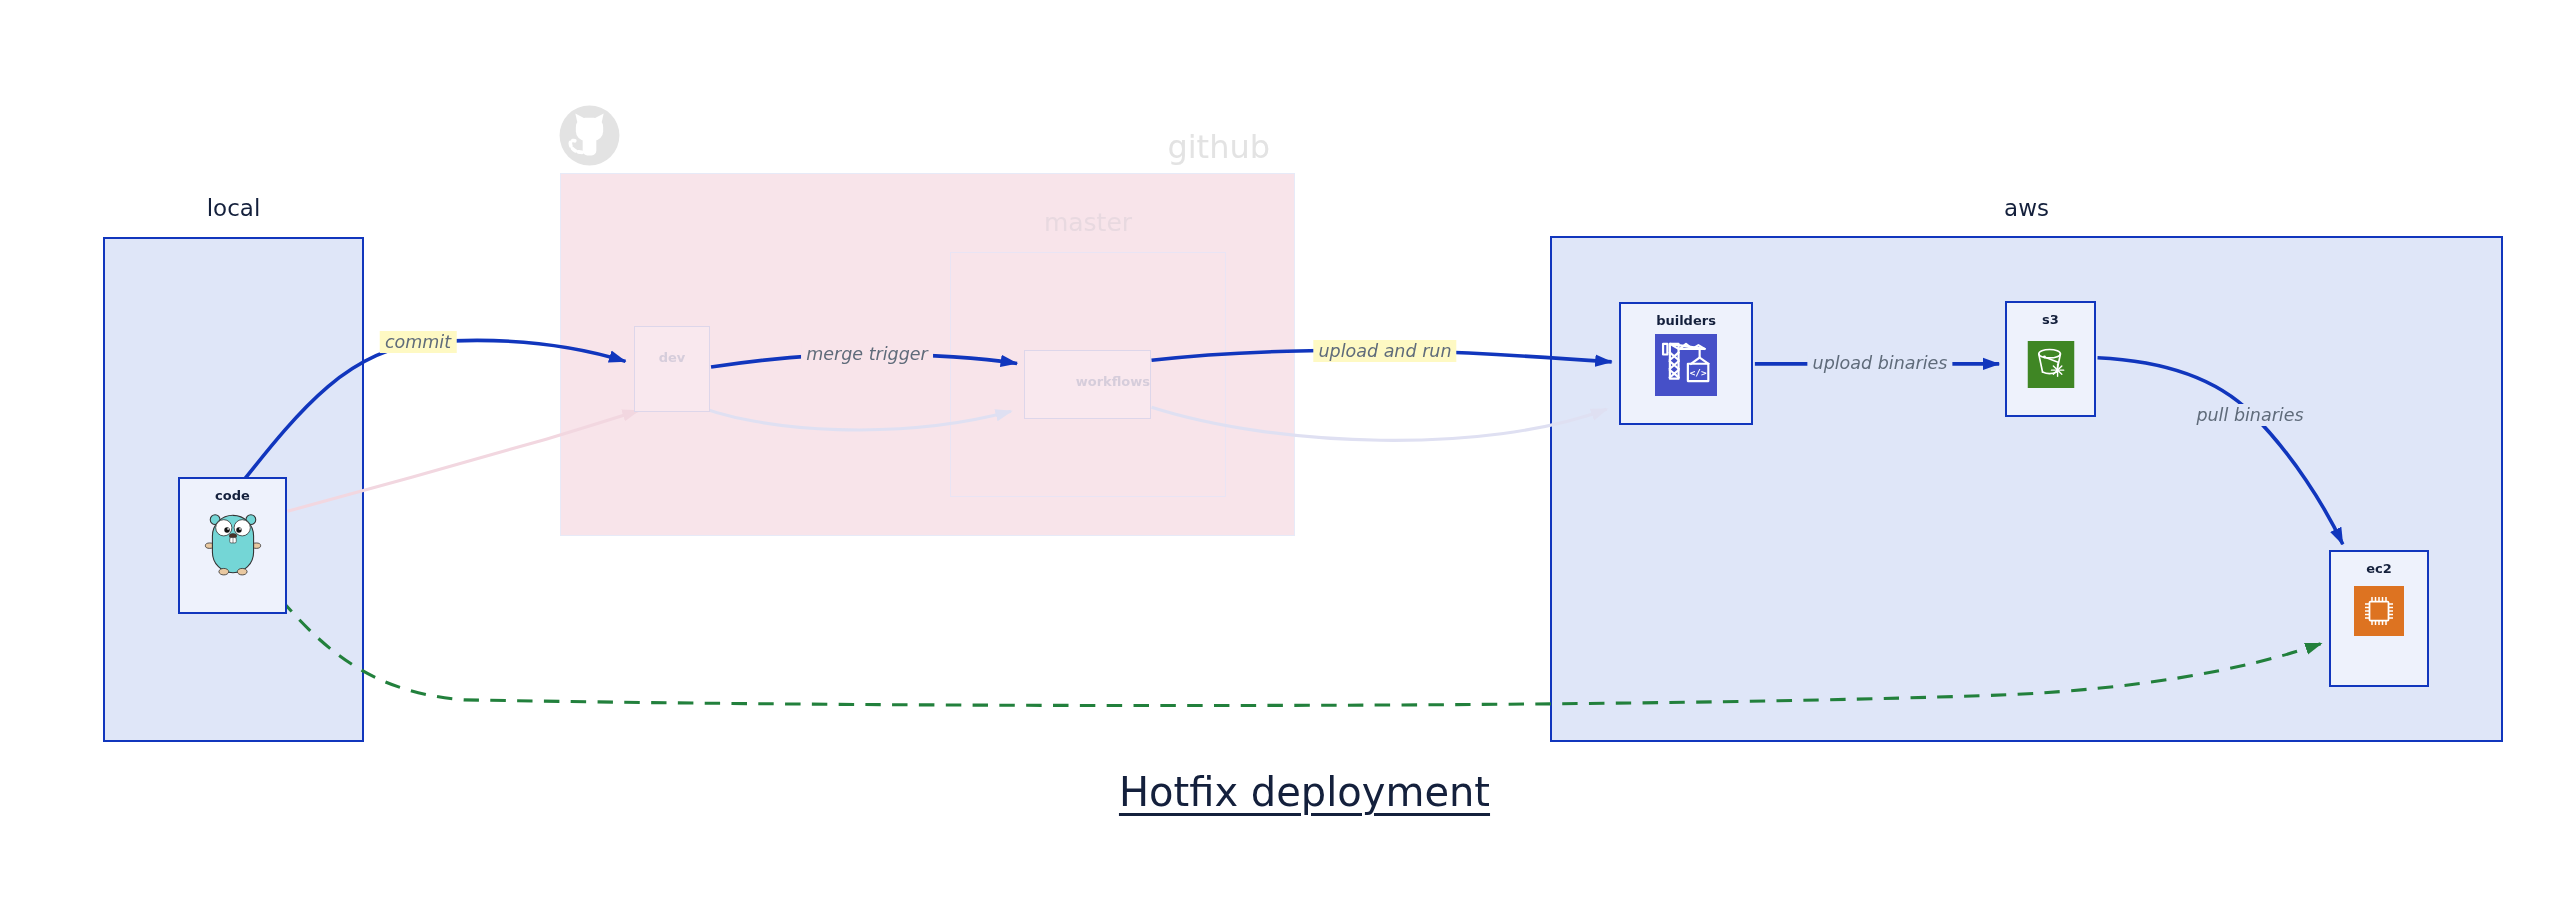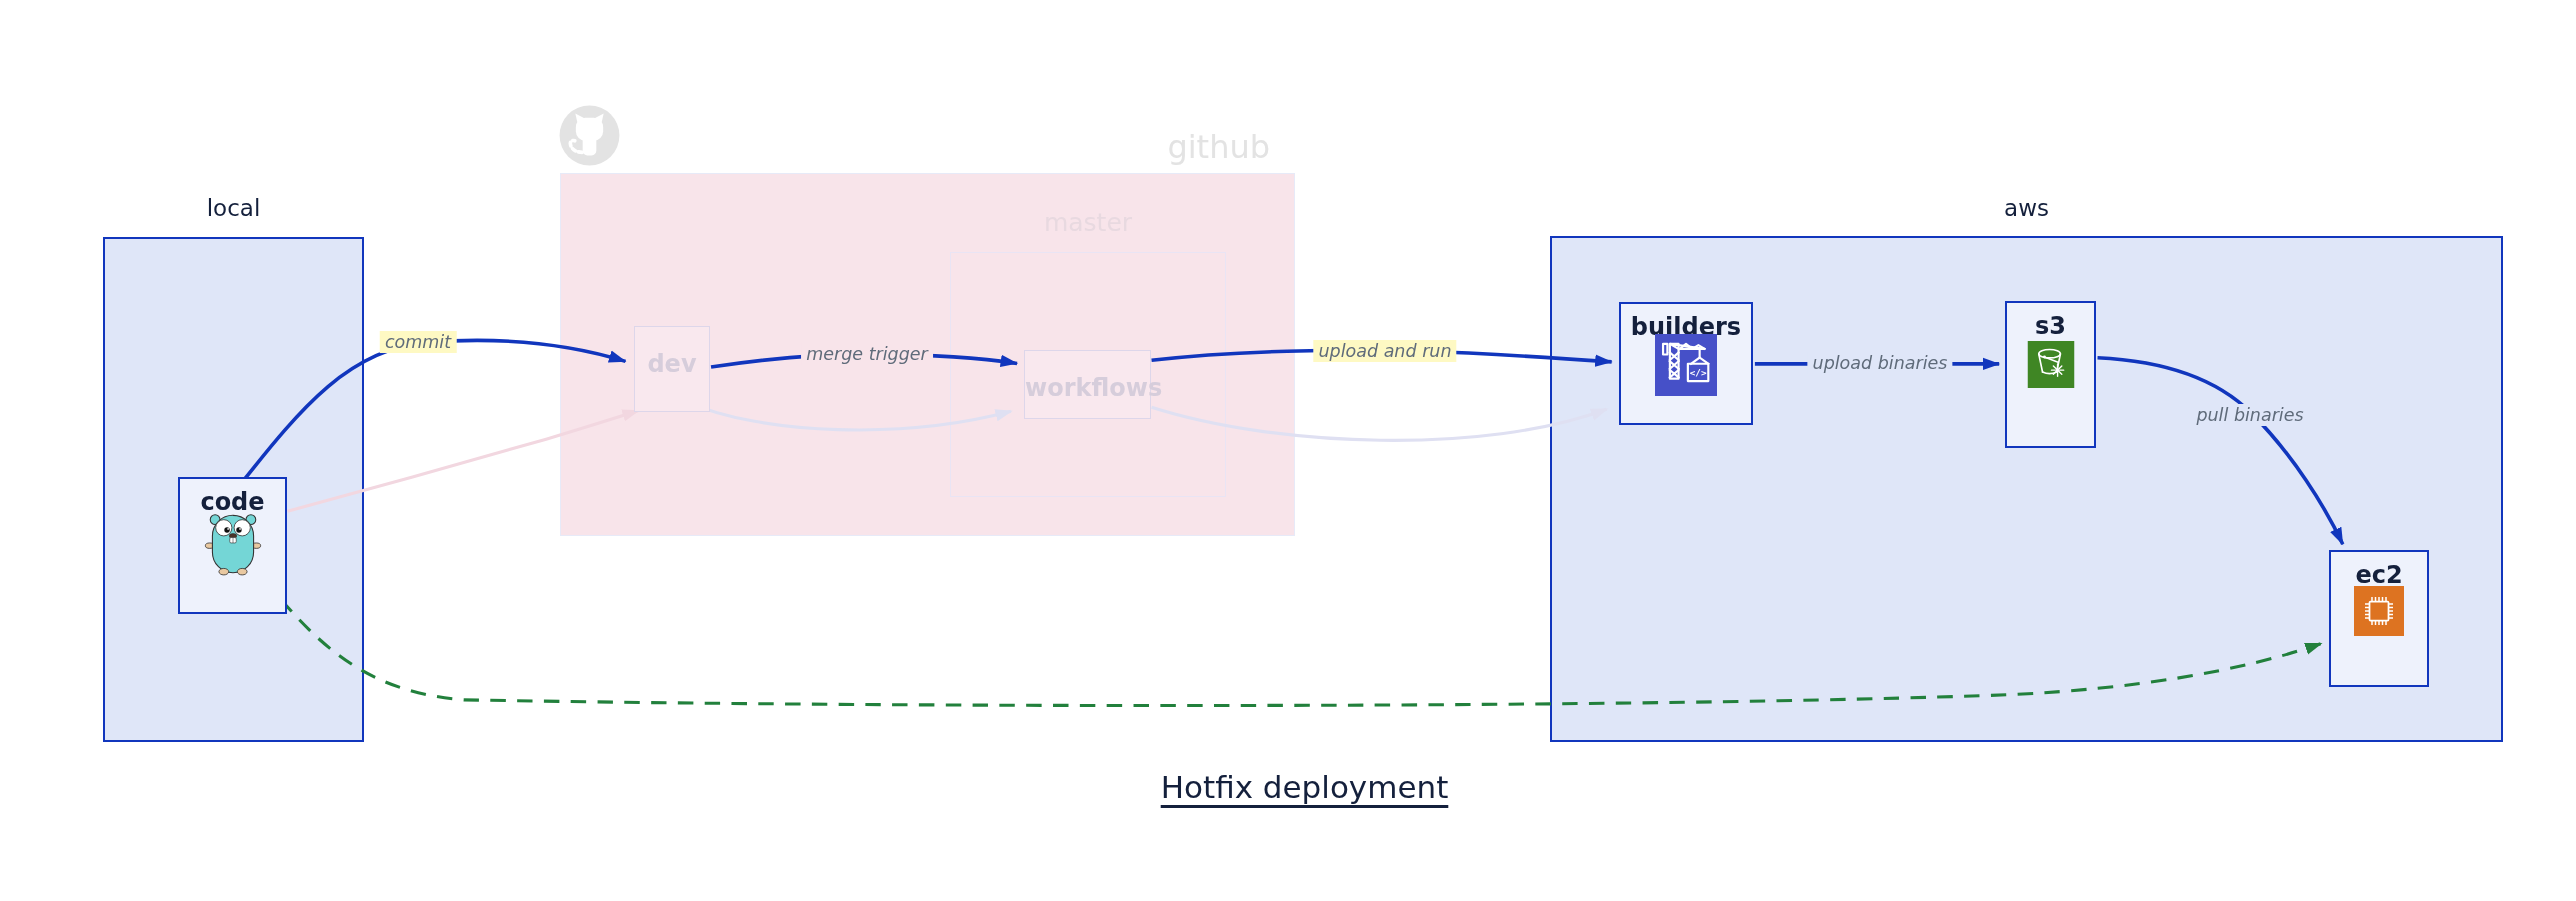--- a/index.html
+++ b/index.html
@@ -17,38 +17,38 @@
   }
   .region{position:absolute;box-sizing:border-box;}
   .region.solid{background:var(--region-fill);border:2.6px solid var(--edge-blue);}
   .region.github{background:var(--github-pink-fill);border:1.5px solid #e7eaf8;}
   .region.master{background:transparent;border:1.5px solid #e9e4f4;}
   .region-label{position:absolute;text-align:center;font-size:23px;line-height:1.1;color:var(--navy-text);}
   .github-label{position:absolute;text-align:right;font-size:32px;color:var(--github-gray);}
   .master-label{position:absolute;text-align:center;font-size:25px;color:var(--master-label-pink);}
   .node{position:absolute;box-sizing:border-box;background:var(--node-fill);border:2.6px solid var(--edge-blue);}
   .node.faded{background:#f9e8ee;border:1.5px solid var(--faded-border);}
-  .node-label{position:absolute;top:9.3px;left:0;width:100%;text-align:center;font-size:24px;font-weight:700;color:var(--navy-text);}
+  .node-label{position:absolute;top:9.3px;left:0;width:100%;text-align:center;font-size:13px;font-weight:700;color:var(--navy-text);}
   .node.faded .node-label{color:var(--faded-node-text);}
   .node .icon{position:absolute;left:50%;transform:translateX(-50%);}
   .edges{position:absolute;left:0;top:0;width:2604px;height:902px;pointer-events:none;}
   .e-blue{stroke:var(--edge-blue);stroke-width:7;fill:none;}
   .e-pink{stroke:var(--faded-pink-line);stroke-width:6;fill:none;}
   .e-lav{stroke:var(--faded-lavender-line);stroke-width:6;fill:none;}
   .e-green{stroke:var(--hotfix-green);stroke-width:6;fill:none;stroke-dasharray:30 22;}
   .mk-blue{fill:var(--edge-blue);} .mk-pink{fill:var(--faded-pink-line);}
   .mk-lav{fill:var(--faded-lavender-line);} .mk-green{fill:var(--hotfix-green);}
   .edge-label{
     position:absolute;transform:translate(-50%,-50%);white-space:nowrap;
     font-size:17.5px;font-style:italic;color:var(--edge-label-gray);padding:1px 5.2px;z-index:5;
   }
   .bg-white{background:#fef9c3;} .bg-pink{background:var(--github-pink-fill);} .bg-lav{background:var(--region-fill);}
   .diagram-title{
     position:absolute;left:1047px;top:769px;width:515px;text-align:center;
-    font-size:31px;color:var(--navy-text);text-decoration:underline;
+    font-size:40px;color:var(--navy-text);text-decoration:underline;
     text-decoration-thickness:3.1px;text-underline-offset:7.2px;
   }
 </style>
 </head>
 <body>
 
 <div class="canvas">
 
   <div class="region github" style="left:560px;top:173px;width:735px;height:363px;"></div>
   <div class="region master" style="left:950px;top:252px;width:276px;height:245px;"></div>
@@ -145,21 +145,21 @@
         <path d="M24 16 L80 24 L38 24 Z"></path>
         <path d="M40 24 L50 16 L60 24 L70 18 L80 24"></path>
         <line x1="72" y1="26" x2="72" y2="38"></line>
         <path d="M72 38 L58 48 M72 38 L86 48"></path>
         <rect x="53" y="48" width="33" height="28"></rect>
       </g>
       <text x="69.5" y="67" text-anchor="middle" font-family="DejaVu Sans Mono, monospace" font-size="15" font-weight="bold" fill="#ffffff">&lt;/&gt;</text>
     </svg>
   </div>
 
-  <div class="node" style="left:2005px;top:301px;width:91px;height:147px;">
+  <div class="node" style="left:2005px;top:301px;width:91px;height:116px;">
     <div class="node-label">s3</div>
     <svg class="icon" style="top:38px;" width="47" height="47" viewBox="0 0 100 100">
       <rect x="0" y="0" width="100" height="100" fill="var(--s3-green)"></rect>
       <g stroke="#ffffff" stroke-width="3.5" fill="none" stroke-linecap="round">
         <ellipse cx="47" cy="27" rx="23" ry="9"></ellipse>
         <path d="M24 28 L32 66 M70 28 L62 66"></path>
         <path d="M32 66 Q47 73 62 66"></path>
         <path d="M36 34 L65 45"></path>
       </g>
       <circle cx="36" cy="34" r="3" fill="#ffffff"></circle>

